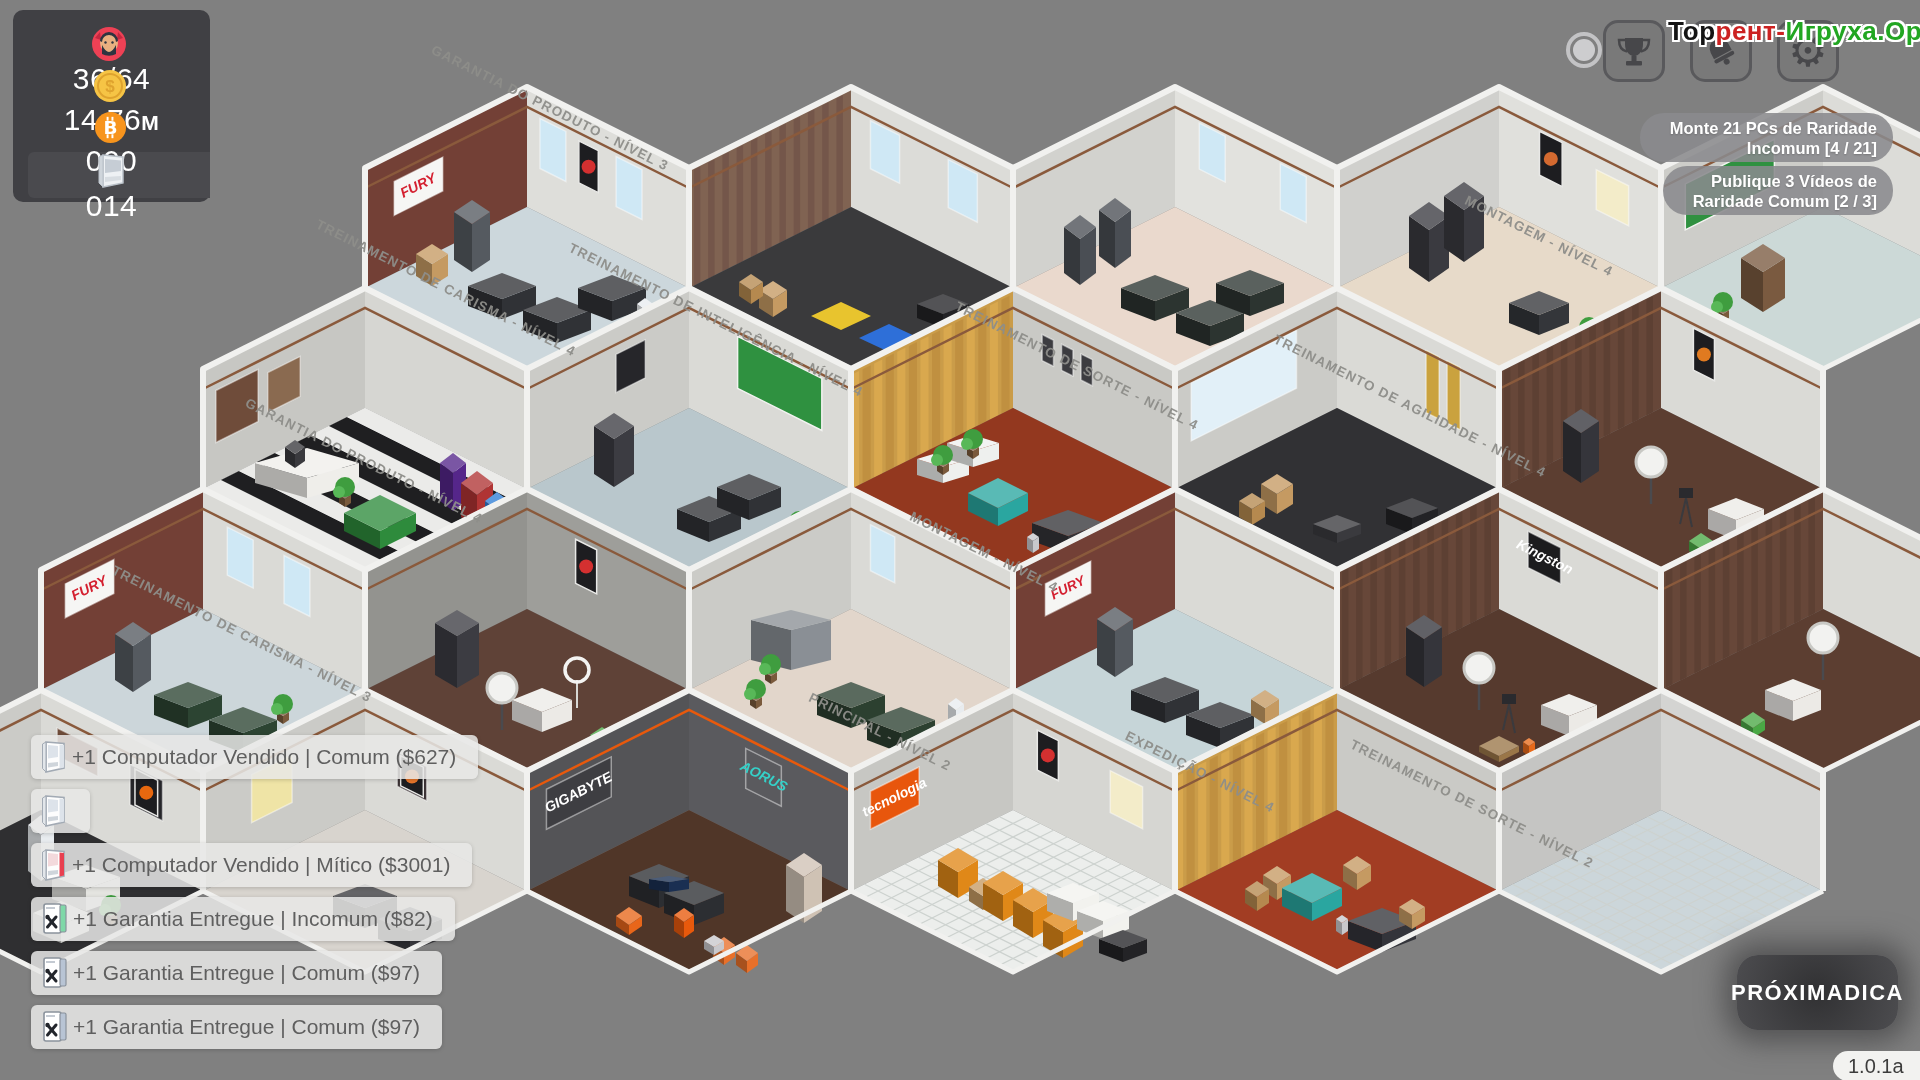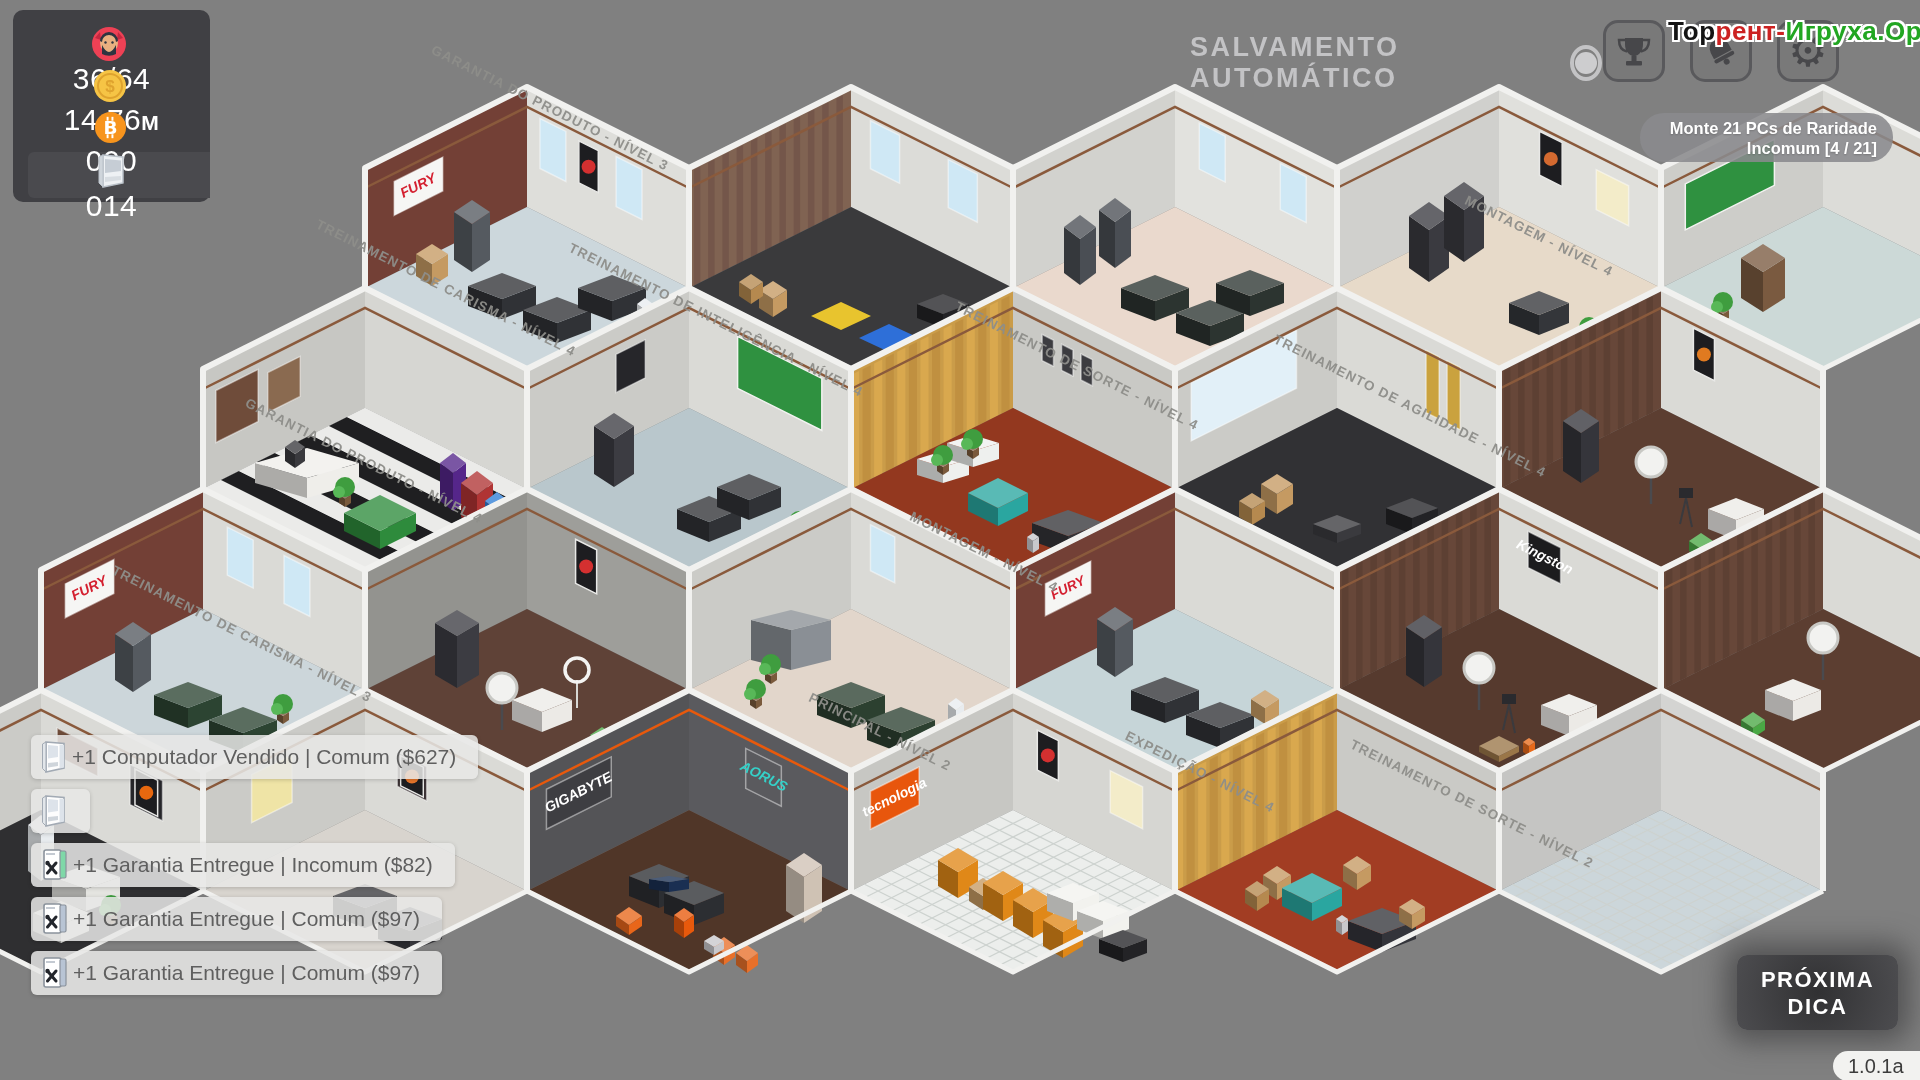--- a/index.html
+++ b/index.html
@@ -46,23 +46,23 @@
     line-height:20px;text-align:right;text-shadow:0 1px 2px rgba(0,0,0,.2);}
 
   
   .notifs{position:absolute;left:31px;top:735px;display:flex;flex-direction:column;
     gap:10px;align-items:flex-start;z-index:5;}
   .notif{height:44px;background:rgba(232,232,230,.86);border-radius:6px;display:flex;
     align-items:center;gap:4px;padding:0 22px 0 10px;box-shadow:0 1px 4px rgba(0,0,0,.18);}
   .notif-text{color:#5f5f5f;font-size:21px;}
 
   
-  .next-tip{position:absolute;left:1737px;top:955px;width:161px;height:75px;border-radius:10px;
+  .next-tip{position:absolute;left:1737px;top:955px;width:161px;height:75px;border-radius:21px;
     background:radial-gradient(circle at 50% 50%, #313133 0%, #4d4d50 100%);
-    box-shadow:0 0 28px 12px rgba(45,45,47,.55);display:flex;flex-direction:column;
+    box-shadow:0 0 28px 12px rgba(45,45,47,.55);display:flex;flex-direction:row;
     align-items:center;justify-content:center;z-index:4;color:#fff;font-weight:bold;
     font-size:22px;line-height:27px;letter-spacing:1.5px;text-align:center;}
 
   
   .version{position:absolute;left:1833px;top:1051px;width:100px;height:30px;
     background:#f2f2f0;border-radius:15px;display:flex;align-items:center;z-index:4;
     padding-left:15px;box-sizing:border-box;color:#3c3c3c;font-size:20px;}
 </style>
 </head>
 <body>
@@ -825,21 +825,20 @@
         <path d="M2 4 L6 2 L6 34 L2 30 Z" fill="#cfd5db" stroke="#b9c0c8" stroke-width="1"></path>
         <path d="M8 6 L24 7.5 L24 18 L8 20 Z" fill="#c6cdd5"></path>
         <path d="M8 24 L24 23 L24 27 L8 29 Z" fill="#d8dde2"></path>
       </svg>
     </span>
     <span class="stat-val">014</span>
   </div>
 </div>
 
 <div class="autosave">
-  <span class="autosave-label">SALVAMENTO AUTOMÁTICO</span>
   <span class="autosave-ring">
       <span class="autosave-dot"></span>
     </span>
 </div>
 
 <div class="top-btn" style="left:1603px">
   <svg width="38" height="38" viewBox="0 0 38 38">
     <path d="M10 6 h18 v6 c0 7 -3.5 11 -9 12.5 C13.5 23 10 19 10 12 Z" fill="#47474a"></path>
     <path d="M10 8 H4 c0 7 3 10.5 8 11.5" fill="none" stroke="#47474a" stroke-width="2.5"></path>
     <path d="M28 8 h6 c0 7 -3 10.5 -8 11.5" fill="none" stroke="#47474a" stroke-width="2.5"></path>
@@ -862,20 +861,24 @@
 </div>
 
 <div class="watermark">
   <span style="color:#141414">Тор</span><span style="color:#cc2222">рент-</span><span style="color:#22a622">Игруха.Орг</span>
 </div>
 
 <div class="quests" id="quests">
     <div class="quest">
       <span>Monte 21 PCs de Raridade</span>
       <span>Incomum [4 / 21]</span>
+    </div>
+    <div class="quest">
+      <span>Publique 3 Vídeos de</span>
+      <span>Raridade Comum [2 / 3]</span>
     </div>
   </div>
 
 <div class="notifs" id="notifs">
     <div class="notif">
       <svg width="27" height="34" viewBox="0 0 27 34">
         <path d="M5 2 L23 3.5 L23 28 L5 32 Z" fill="#fdfdfd" stroke="#a2aab4" stroke-width="1.6"></path>
         <path d="M1.5 4 L5 2 L5 32 L1.5 28.5 Z" fill="#e2e6ea" stroke="#a2aab4" stroke-width="1"></path>
         <path d="M7 5 L17 6 L17 17 L7 18.5 Z" fill="#dde3ea"></path>
         <path d="M18.5 4.5 L23 5 L23 27.5 L18.5 28.5 Z" fill="#dde3ea"></path>
@@ -884,20 +887,30 @@
       <span class="notif-text">+1 Computador Vendido | Comum ($627)</span>
     </div>
     <div class="notif">
       <svg width="27" height="34" viewBox="0 0 27 34">
         <path d="M5 2 L23 3.5 L23 28 L5 32 Z" fill="#fdfdfd" stroke="#a2aab4" stroke-width="1.6"></path>
         <path d="M1.5 4 L5 2 L5 32 L1.5 28.5 Z" fill="#e2e6ea" stroke="#a2aab4" stroke-width="1"></path>
         <path d="M7 5 L17 6 L17 17 L7 18.5 Z" fill="#dde3ea"></path>
         <path d="M18.5 4.5 L23 5 L23 27.5 L18.5 28.5 Z" fill="#dde3ea"></path>
         <path d="M7 23 L17 22 L17 26 L7 27.5 Z" fill="#cfd5db"></path>
       </svg>
+    </div>
+    <div class="notif">
+      <svg width="27" height="34" viewBox="0 0 27 34">
+        <path d="M5 2 L23 3.5 L23 28 L5 32 Z" fill="#fdfdfd" stroke="#a2aab4" stroke-width="1.6"></path>
+        <path d="M1.5 4 L5 2 L5 32 L1.5 28.5 Z" fill="#e2e6ea" stroke="#a2aab4" stroke-width="1"></path>
+        <path d="M7 5 L17 6 L17 17 L7 18.5 Z" fill="#f3d9dc"></path>
+        <path d="M18.5 4.5 L23 5 L23 27.5 L18.5 28.5 Z" fill="#e84050"></path>
+        <path d="M7 23 L17 22 L17 26 L7 27.5 Z" fill="#cfd5db"></path>
+      </svg>
+      <span class="notif-text">+1 Computador Vendido | Mítico ($3001)</span>
     </div>
     <div class="notif">
       <svg width="28" height="34" viewBox="0 0 28 34">
         <rect x="3" y="2" width="17" height="29" rx="2" fill="#ffffff" stroke="#8a929c" stroke-width="1.6"></rect>
         <rect x="19" y="3" width="6" height="27" rx="1.5" fill="#7fd8a8" stroke="#8a929c" stroke-width="1.2"></rect>
         <rect x="5" y="5" width="9" height="2" fill="#c4cad2"></rect>
         <g stroke="#23262c" stroke-width="3" stroke-linecap="round">
           <line x1="6.5" y1="25" x2="15" y2="15"></line>
           <line x1="6.5" y1="15" x2="15" y2="25"></line>
         </g>

